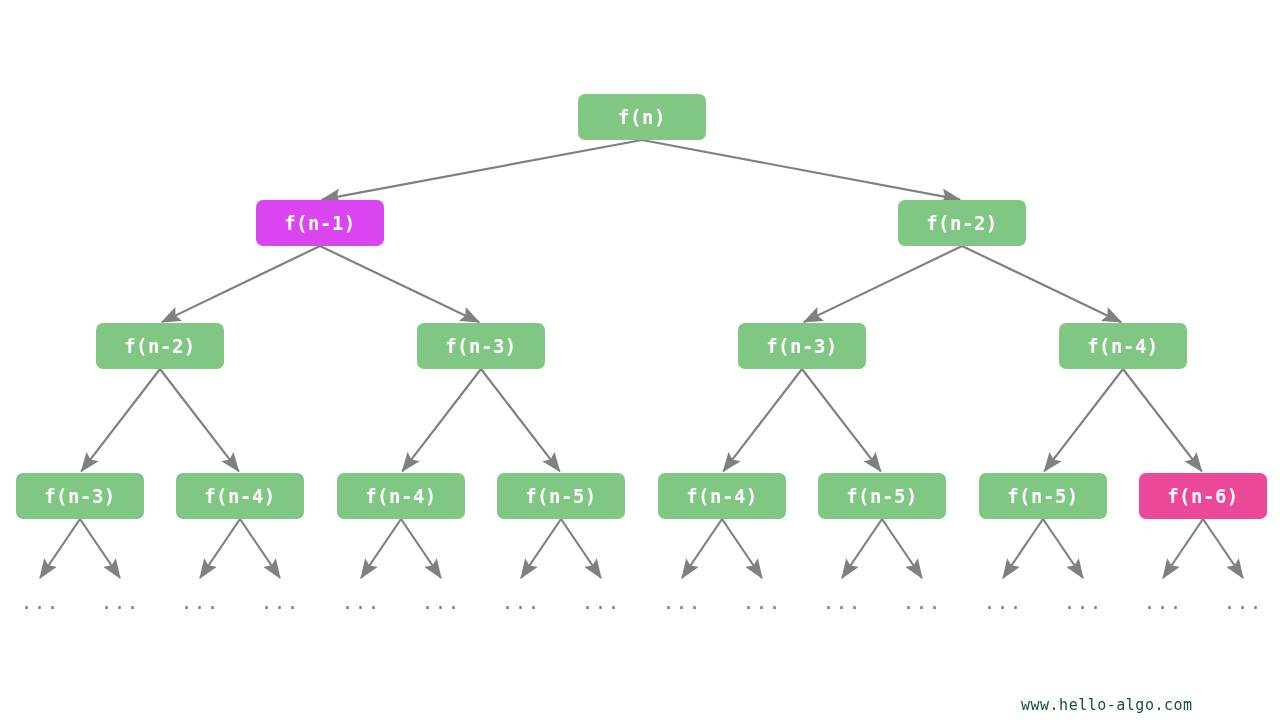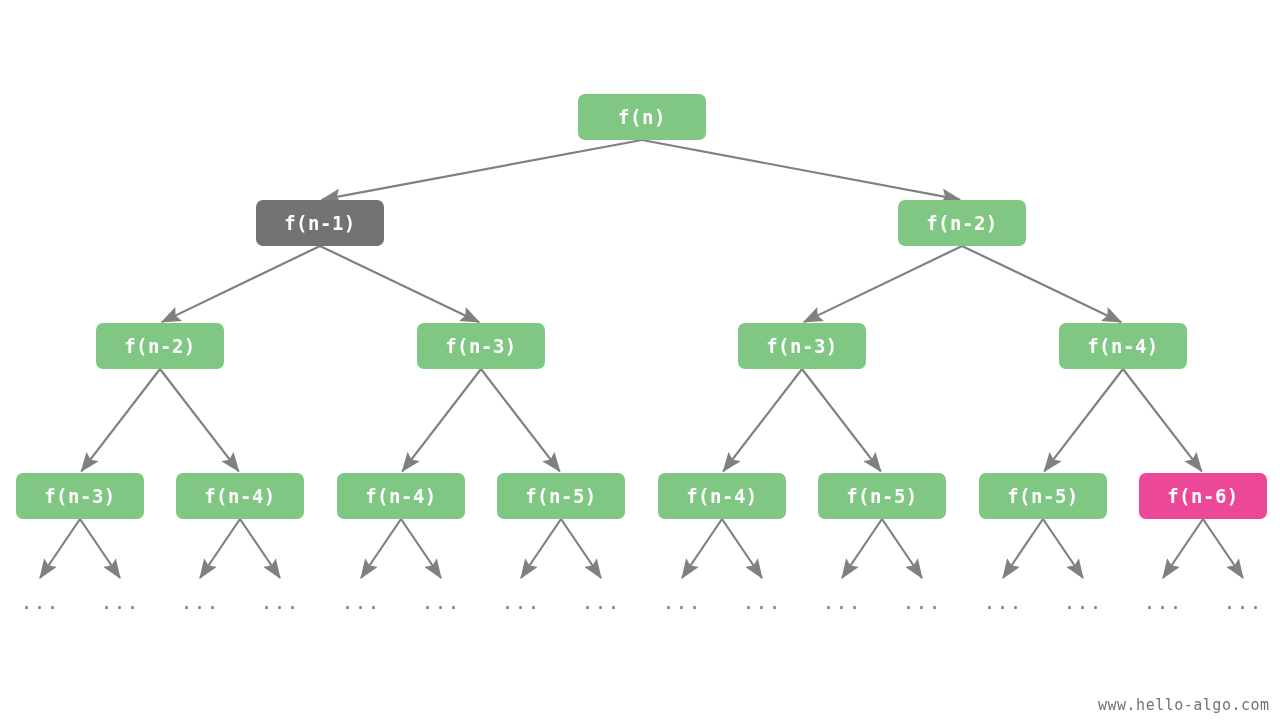--- a/index.html
+++ b/index.html
@@ -103,21 +103,21 @@
         <line x1="882" y1="503" x2="922" y2="562" stroke="#808080" stroke-width="2.2" marker-end="url(#arrowhead)"></line>
         <line x1="1043" y1="503" x2="1003" y2="562" stroke="#808080" stroke-width="2.2" marker-end="url(#arrowhead)"></line>
         <line x1="1043" y1="503" x2="1083" y2="562" stroke="#808080" stroke-width="2.2" marker-end="url(#arrowhead)"></line>
         <line x1="1203" y1="503" x2="1163" y2="562" stroke="#808080" stroke-width="2.2" marker-end="url(#arrowhead)"></line>
         <line x1="1203" y1="503" x2="1243" y2="562" stroke="#808080" stroke-width="2.2" marker-end="url(#arrowhead)"></line>
       </g>
   </svg>
 
   <div id="node-layer">
       <div class="node" style="left: 578px; top: 78px; width: 128px; height: 46px; background: rgb(129, 199, 132); color: rgb(255, 255, 255);">f(n)</div>
-      <div class="node" style="left: 256px; top: 184px; width: 128px; height: 46px; background: #737373; color: rgb(255, 255, 255);">f(n-1)</div>
+      <div class="node" style="left: 256px; top: 184px; width: 128px; height: 46px; background: #d946ef; color: rgb(255, 255, 255);">f(n-1)</div>
       <div class="node" style="left: 898px; top: 184px; width: 128px; height: 46px; background: rgb(129, 199, 132); color: rgb(255, 255, 255);">f(n-2)</div>
       <div class="node" style="left: 96px; top: 307px; width: 128px; height: 46px; background: rgb(129, 199, 132); color: rgb(255, 255, 255);">f(n-2)</div>
       <div class="node" style="left: 417px; top: 307px; width: 128px; height: 46px; background: rgb(129, 199, 132); color: rgb(255, 255, 255);">f(n-3)</div>
       <div class="node" style="left: 738px; top: 307px; width: 128px; height: 46px; background: rgb(129, 199, 132); color: rgb(255, 255, 255);">f(n-3)</div>
       <div class="node" style="left: 1059px; top: 307px; width: 128px; height: 46px; background: rgb(129, 199, 132); color: rgb(255, 255, 255);">f(n-4)</div>
       <div class="node" style="left: 16px; top: 457px; width: 128px; height: 46px; background: rgb(129, 199, 132); color: rgb(255, 255, 255);">f(n-3)</div>
       <div class="node" style="left: 176px; top: 457px; width: 128px; height: 46px; background: rgb(129, 199, 132); color: rgb(255, 255, 255);">f(n-4)</div>
       <div class="node" style="left: 337px; top: 457px; width: 128px; height: 46px; background: rgb(129, 199, 132); color: rgb(255, 255, 255);">f(n-4)</div>
       <div class="node" style="left: 497px; top: 457px; width: 128px; height: 46px; background: rgb(129, 199, 132); color: rgb(255, 255, 255);">f(n-5)</div>
       <div class="node" style="left: 658px; top: 457px; width: 128px; height: 46px; background: rgb(129, 199, 132); color: rgb(255, 255, 255);">f(n-4)</div>
@@ -137,14 +137,14 @@
       <div class="ellipsis" style="left: 682px; top: 586px; color: rgb(128, 128, 128);">...</div>
       <div class="ellipsis" style="left: 762px; top: 586px; color: rgb(128, 128, 128);">...</div>
       <div class="ellipsis" style="left: 842px; top: 586px; color: rgb(128, 128, 128);">...</div>
       <div class="ellipsis" style="left: 922px; top: 586px; color: rgb(128, 128, 128);">...</div>
       <div class="ellipsis" style="left: 1003px; top: 586px; color: rgb(128, 128, 128);">...</div>
       <div class="ellipsis" style="left: 1083px; top: 586px; color: rgb(128, 128, 128);">...</div>
       <div class="ellipsis" style="left: 1163px; top: 586px; color: rgb(128, 128, 128);">...</div>
       <div class="ellipsis" style="left: 1243px; top: 586px; color: rgb(128, 128, 128);">...</div>
     </div>
 
-  <div id="watermark" style="left: 1098px; top: 680px; color: #737373;">www.hello-algo.com</div>
+  <div id="watermark" style="left: 1021px; top: 680px; color: #14532d;">www.hello-algo.com</div>
 </div>
 
 </body></html>

